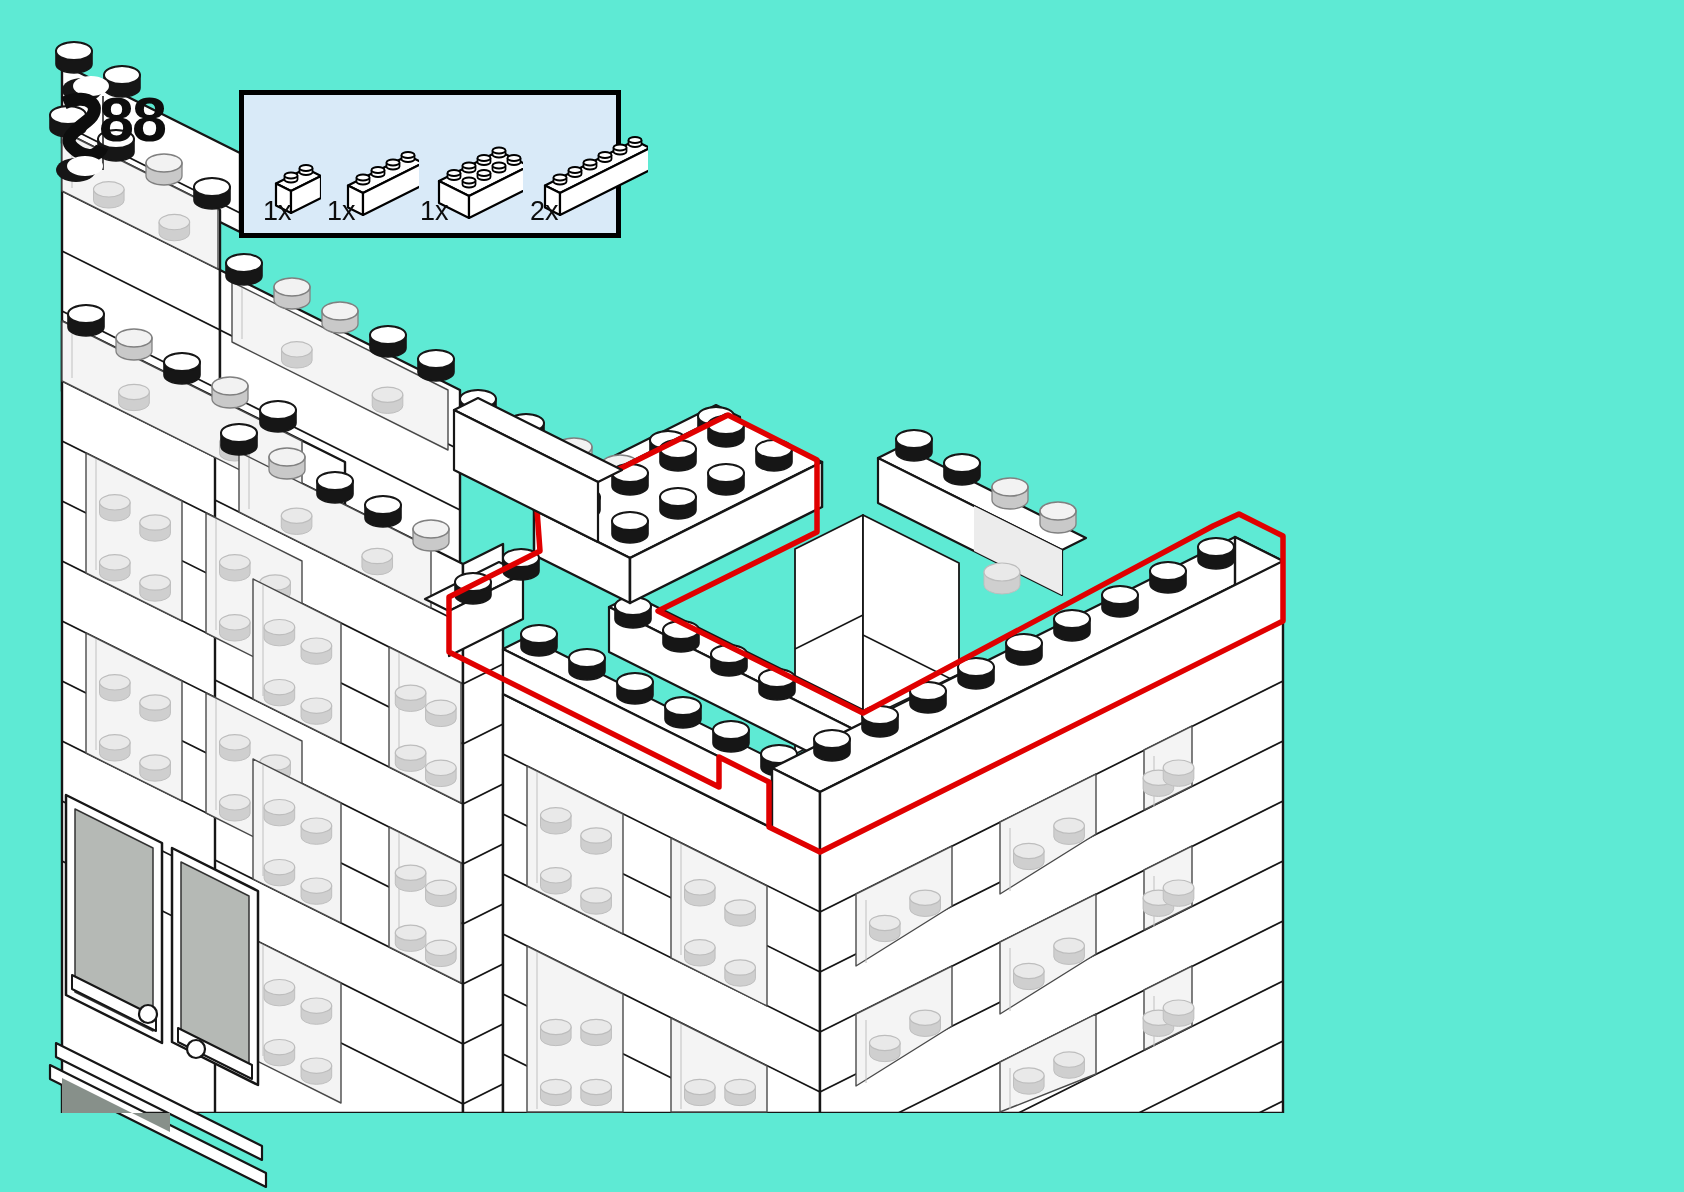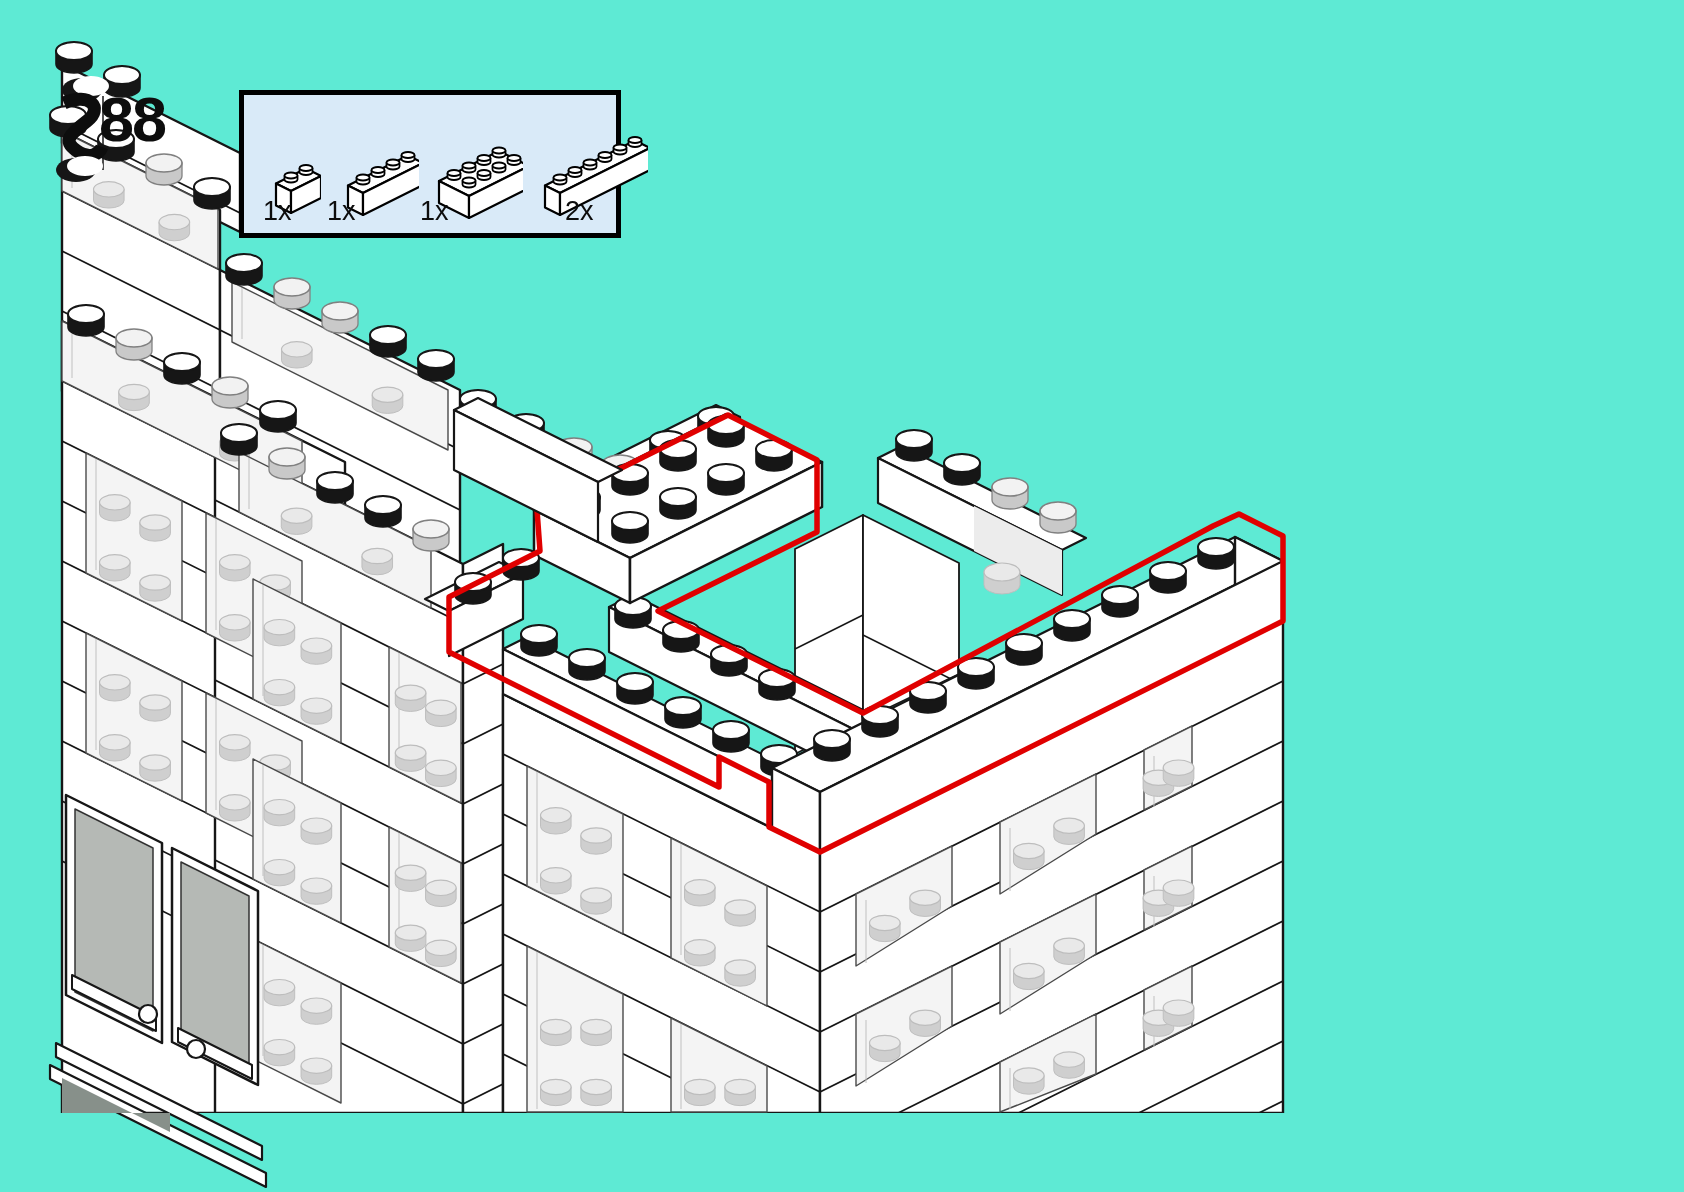--- a/index.html
+++ b/index.html
@@ -5,21 +5,21 @@
   html,body{margin:0;padding:0;background:#ffffff;}
   .page{position:relative;width:1684px;height:1192px;background:#5eead4;overflow:hidden;
         font-family:"Liberation Sans",sans-serif;}
   #scene{position:absolute;left:0;top:0;}
   .step-number{position:absolute;left:99px;top:88px;font-size:63px;font-weight:bold;
         color:#0d0d0d;letter-spacing:-2px;line-height:1;}
   .parts-box{position:absolute;left:239px;top:90px;width:382px;height:148px;
         box-sizing:border-box;border:5px solid #000;background:#d9eaf8;}
   .part-icon{position:absolute;}
   .part-qty{position:absolute;font-size:27px;color:#0d0d0d;font-weight:normal;}
-  .q1{left:19px;top:101px;} .q2{left:83px;top:101px;} .q3{left:176px;top:101px;} .q4{left:286px;top:101px;margin-left:35px;}
+  .q1{left:19px;top:101px;} .q2{left:83px;top:101px;} .q3{left:176px;top:101px;} .q4{left:286px;top:101px;}
   .i1{left:11px;top:8px;} .i2{left:79px;top:8px;} .i3{left:179px;top:8px;} .i4{left:286px;top:8px;}
 </style>
 </head>
 <body>
 
 <div class="page">
 
   <svg id="scene" width="1684" height="1192" viewBox="0 0 1684 1192">
       <clipPath id="clipAll">
         <rect x="0" y="0" width="1684" height="1113"></rect>

